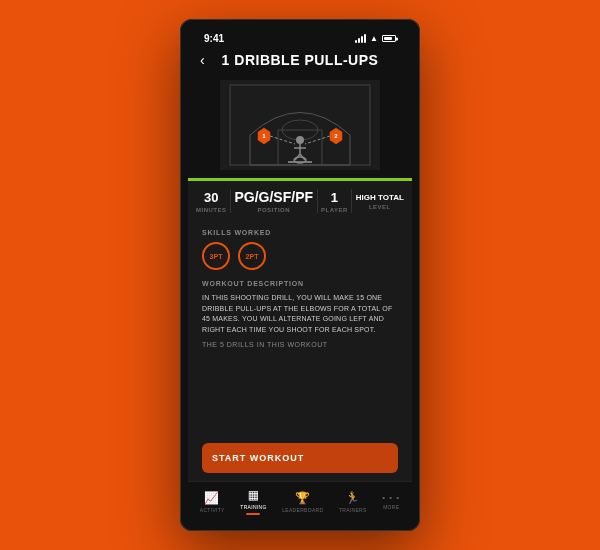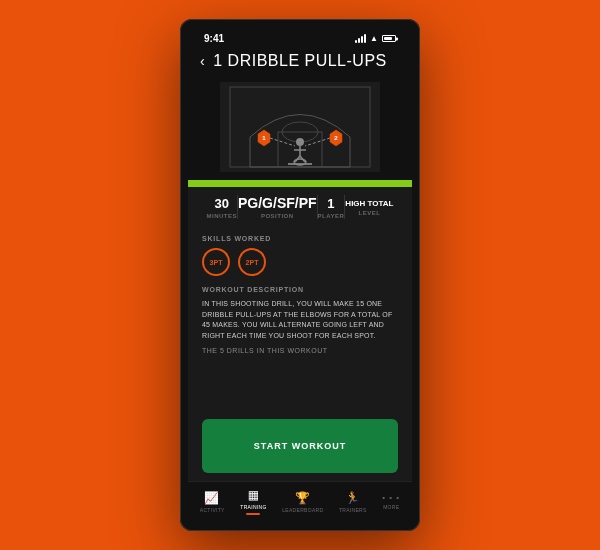--- a/index.html
+++ b/index.html
@@ -117,22 +117,22 @@
 
     .back-btn {
       position: absolute;
       left: 12px;
       color: #fff;
       font-size: 14px;
       cursor: pointer;
     }
 
     .header-title {
-      font-size: 16px;
-      font-weight: 400;
+      font-size: 14px;
+      font-weight: 700;
       color: #fff;
       letter-spacing: 0.5px;
       text-align: left;
     }
 
     
     .court-container {
       background: #111;
       display: flex;
       justify-content: center;
@@ -143,25 +143,25 @@
 
     .court-svg {
       width: 160px;
       height: 90px;
     }
 
     
     .stats-row {
       background: #1a1a1a;
       display: flex;
-      justify-content: center;
+      justify-content: space-between;
       align-items: center;
       padding: 8px 8px;
       flex-shrink: 0;
-      border-top: 7px solid #84cc16;
+      border-top: 3px solid #84cc16;
     }
 
     .stat-item {
       display: flex;
       flex-direction: column;
       align-items: center;
       gap: 2px;
     }
 
     .stat-value {
@@ -249,31 +249,31 @@
     }
 
     
     .start-btn-container {
       padding: 6px 14px 8px;
       flex-shrink: 0;
     }
 
     .start-btn {
       width: 100%;
-      background: #15803d;
+      background: #c2410c;
       border: none;
       border-radius: 6px;
-      padding: 22px;
+      padding: 10px;
       color: #fff;
       font-size: 9px;
       font-weight: 900;
       letter-spacing: 1px;
       text-transform: uppercase;
       cursor: pointer;
-      text-align: center;
+      text-align: left;
     }
 
     
     .bottom-nav {
       background: #111;
       display: flex;
       justify-content: space-around;
       align-items: center;
       padding: 6px 4px 8px;
       flex-shrink: 0;

